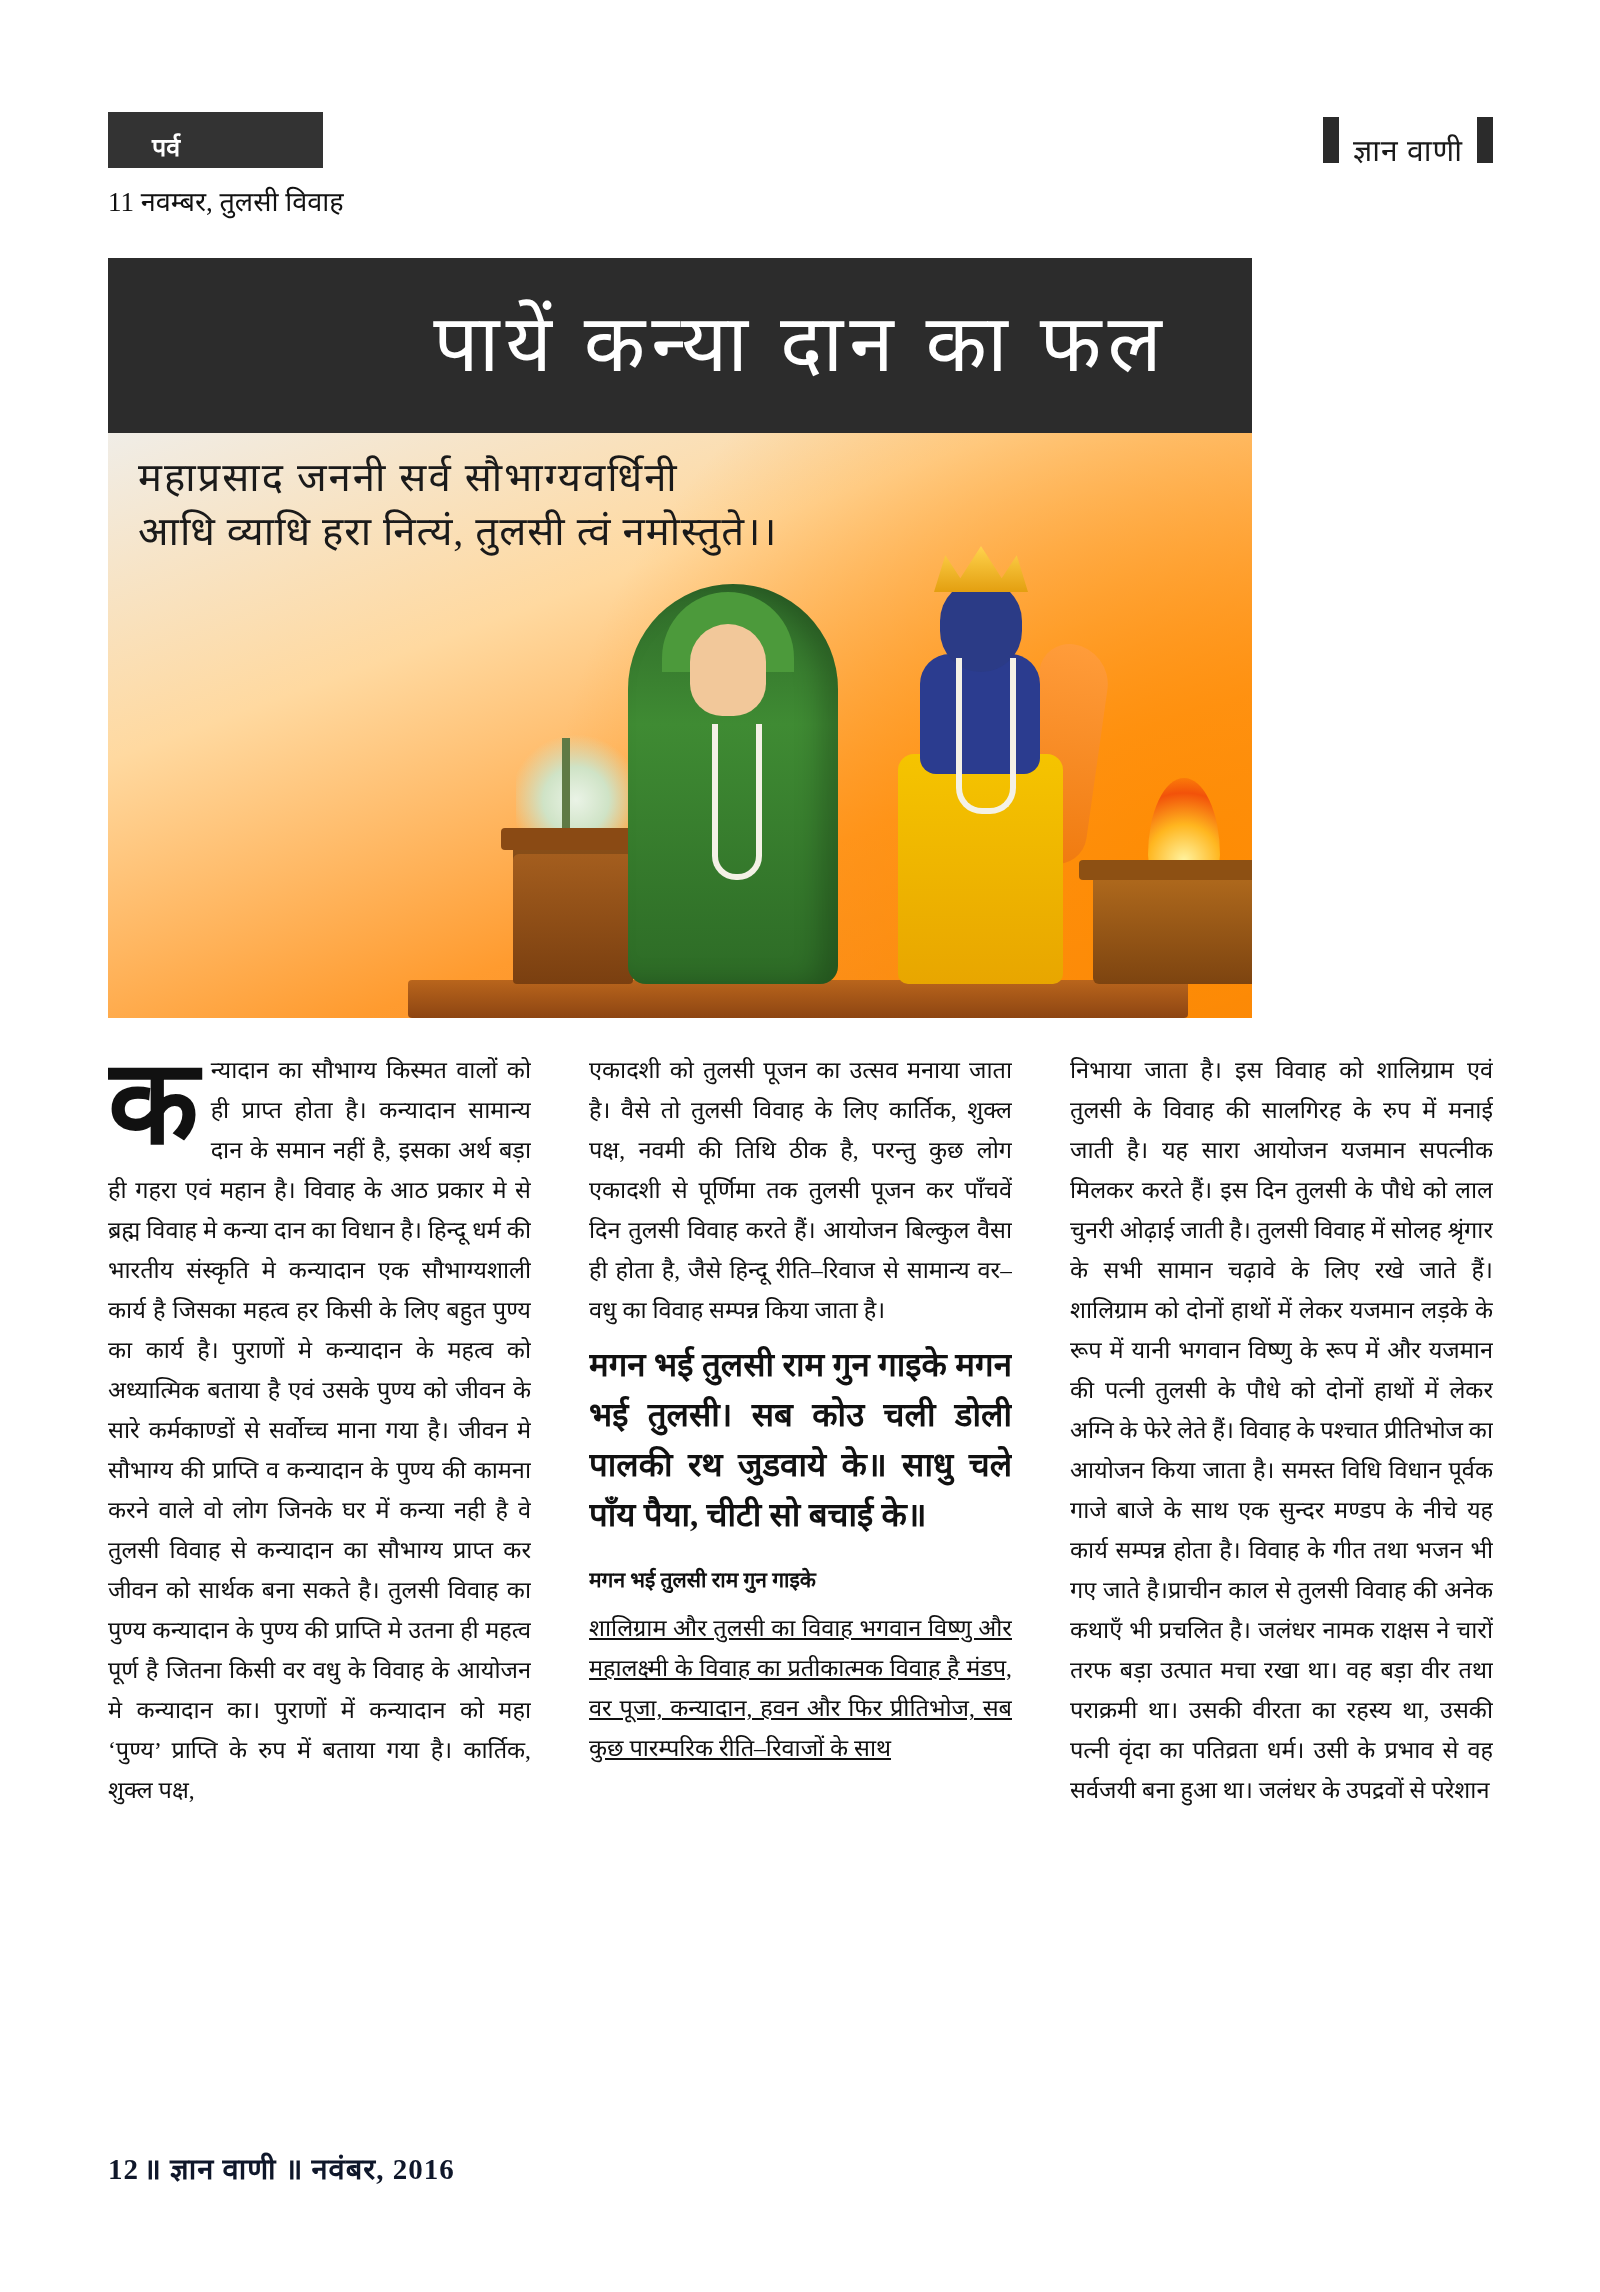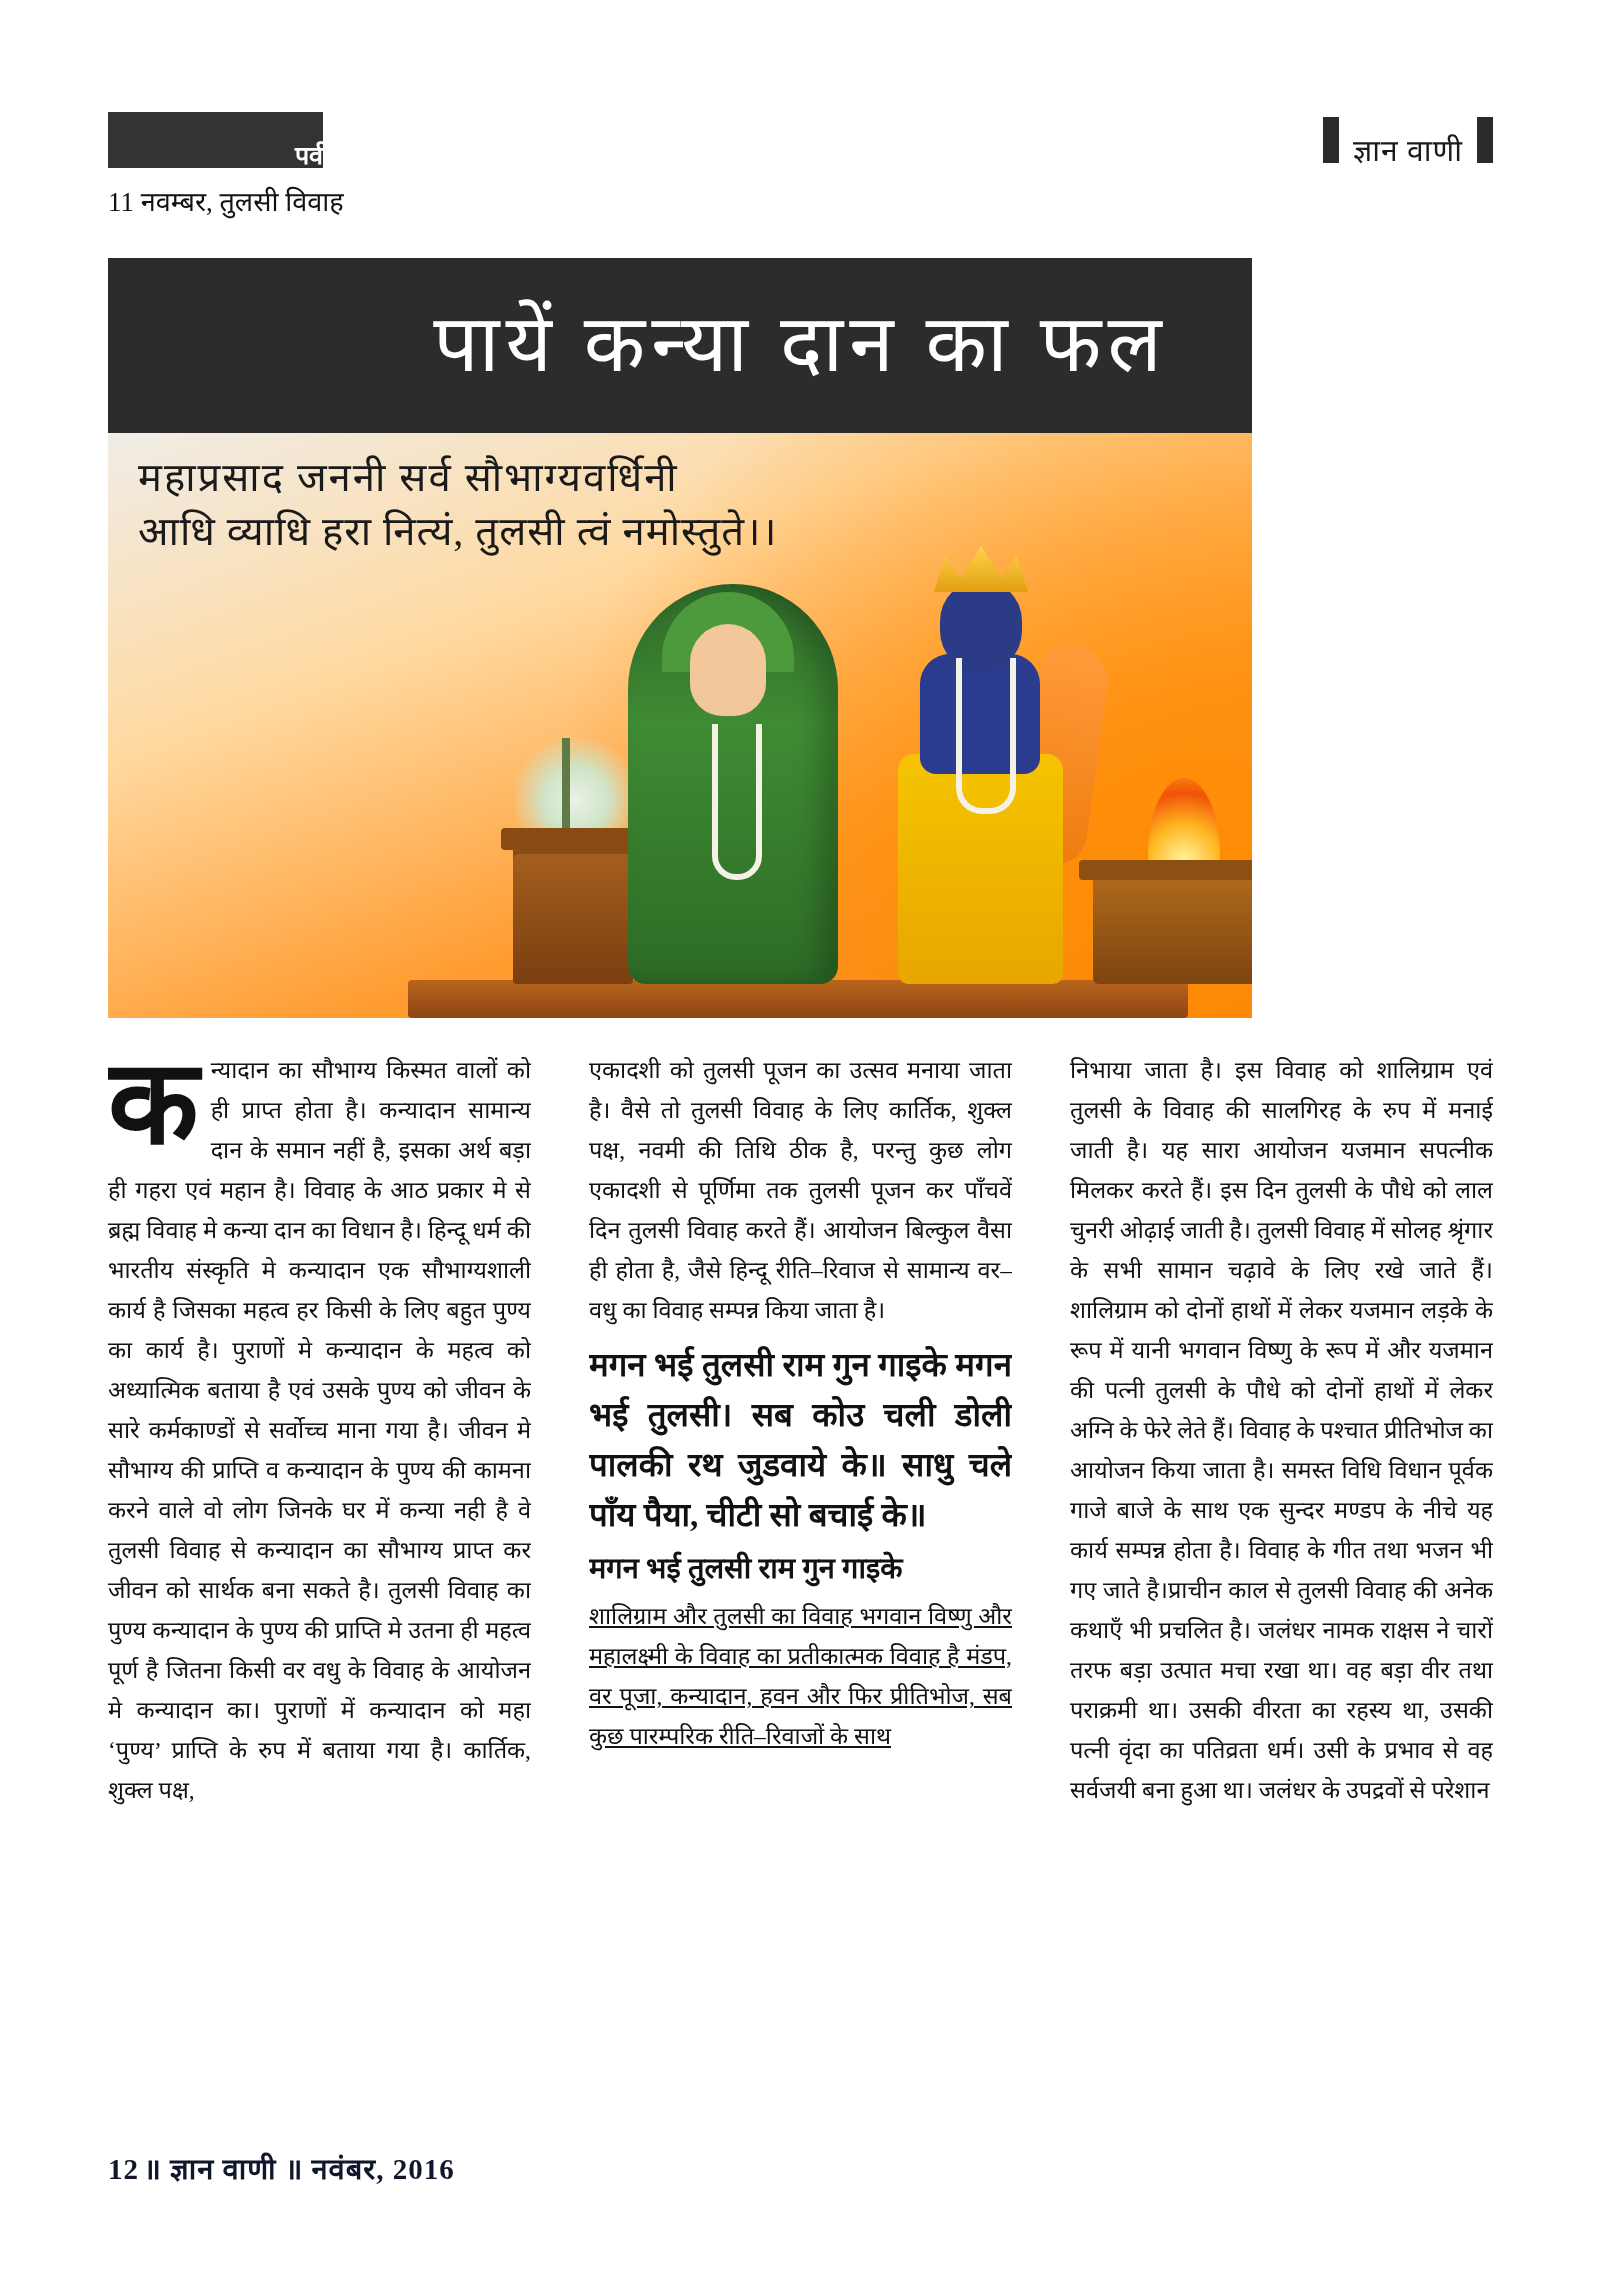--- a/index.html
+++ b/index.html
@@ -33,29 +33,30 @@
   }
   .kicker-box {
     position: absolute;
     left: 0; top: 0;
     width: 215px;
     height: 56px;
     background: #333333;
   }
   .kicker-text {
     position: absolute;
-    left: 0; top: 16px;
+    left: 0; top: 8px;
     width: 215px;
     height: 56px;
     line-height: 56px;
-    text-align: right;
+    text-align: left;
     color: #ffffff;
     font-size: 25px;
     font-family: "Liberation Serif", serif;
     font-weight: bold;
+    padding-left: 44px;
   }
   .masthead {
     position: absolute;
     right: 0;
     top: 0;
     height: 56px;
     display: flex;
     align-items: center;
     gap: 14px;
   }
@@ -330,24 +331,24 @@
     font-weight: bold;
     font-size: 33px;
     line-height: 50px;
     color: #111;
     text-align: justify;
     margin-top: 10px;
   }
   .verse-refrain {
     font-family: "Liberation Serif", serif;
     font-weight: bold;
-    font-size: 29px;
+    font-size: 21px;
     line-height: 44px;
     color: #111;
-    margin-top: 6px;
+    margin-top: 18px;
   }
   .after-verse {
     margin-top: 6px;
     text-decoration: underline;
   }
 
   
   .footer {
     position: absolute;
     left: 108px;

